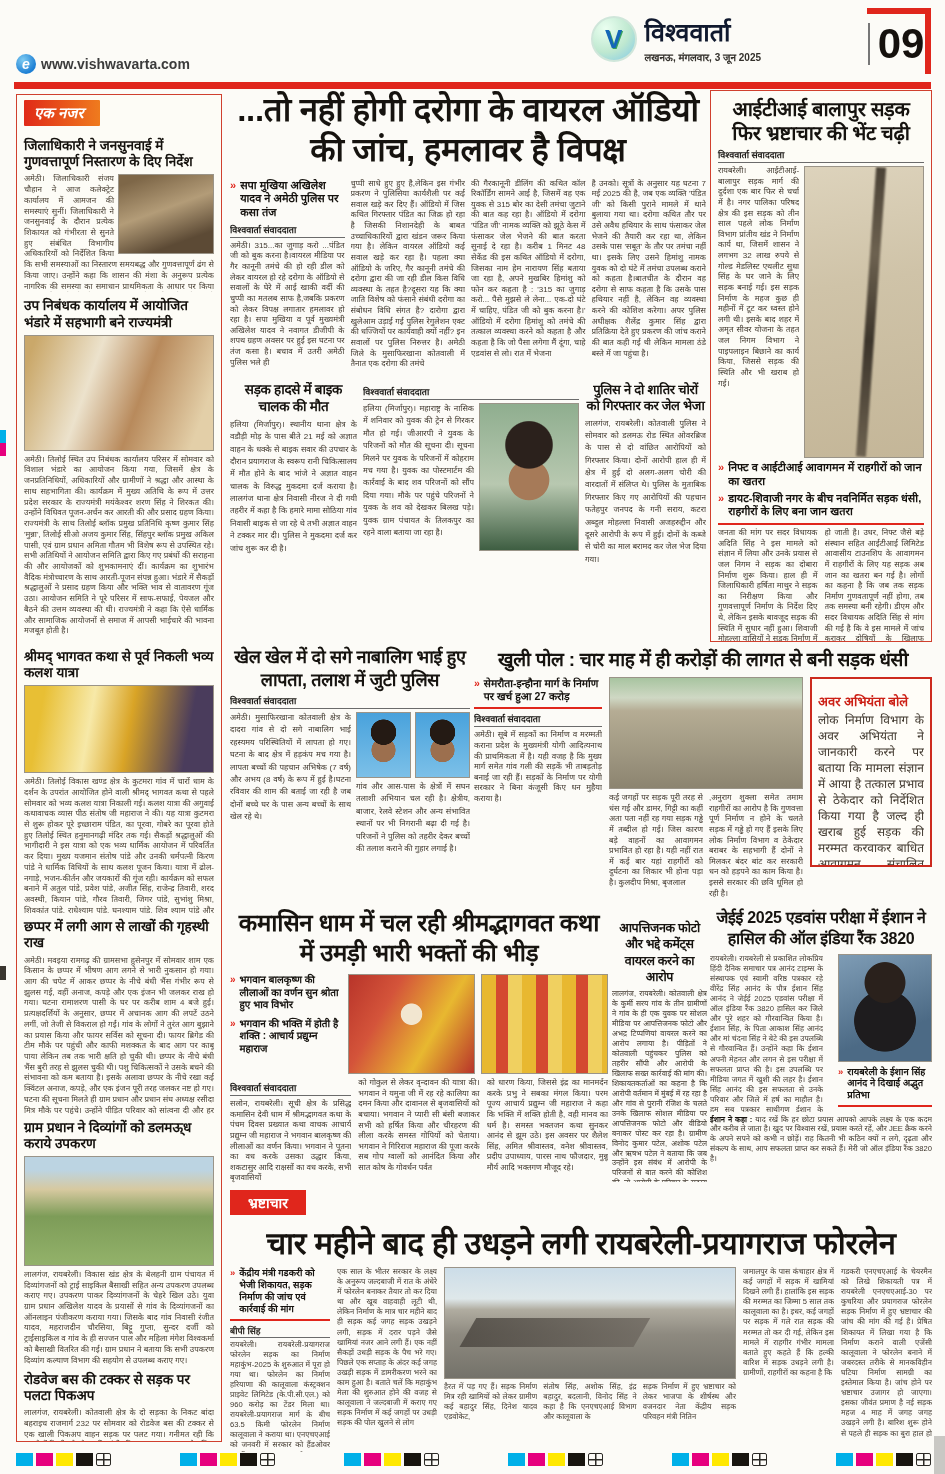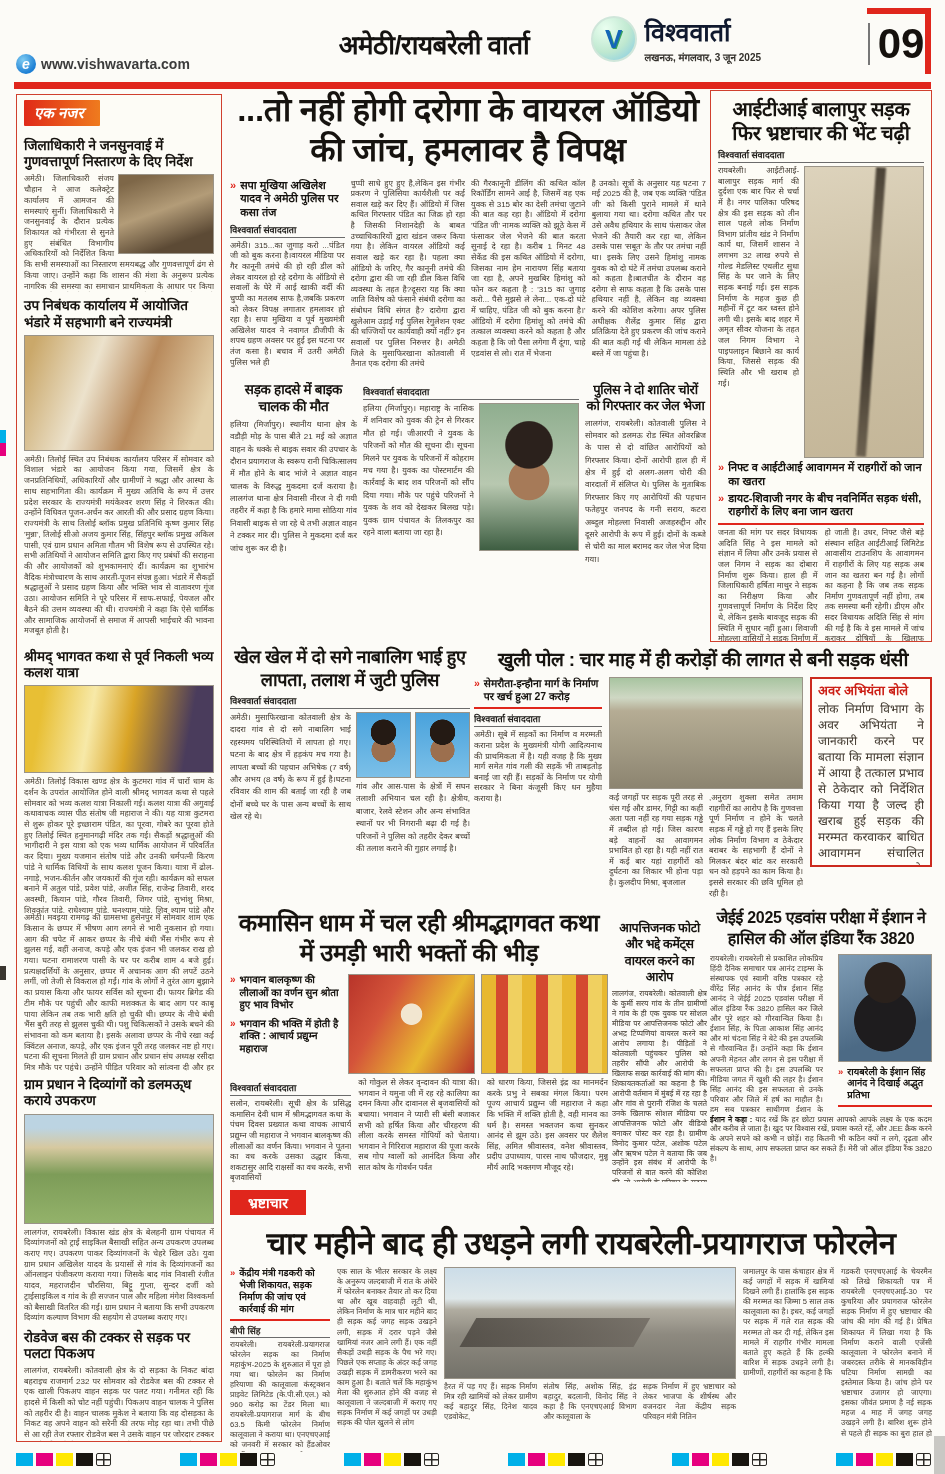--- a/index.html
+++ b/index.html
@@ -112,21 +112,21 @@
   .sunk { position:absolute; left:474px; top:646px; width:458px; height:258px; overflow:hidden; }
   .sunk-h { font-size:19px; white-space:nowrap; overflow:hidden; }
   .sunk-cols { display:flex; gap:7px; margin-top:5px; }
   .sunk-c1 { width:128px; flex:none; }
   .sunk-c1 .bullet { font-size:10.5px; }
   .sunk-c2 { width:194px; flex:none; }
   .ph-sunkroad { width:194px; height:112px; margin-bottom:4px;
        background:linear-gradient(180deg,#a8c4a0 0%,#cfd8c4 18%,#b5ac94 30%,#9e9680 70%,#8c8470 100%); }
   .sunk-mini { display:flex; gap:6px; }
   .sunk-mini .bd { flex:1; height:112px; }
-  .engbox { border:2px solid #cc2a1e; background:#fffdf8; padding:2px 6px; height:190px; overflow:hidden; }
+  .engbox { border:2px solid #cc2a1e; background:#fffdf8; padding:13px 6px; height:190px; overflow:hidden; }
   .engbox-t { color:#cc2016; font-weight:800; font-size:13px; margin-bottom:3px; }
 
   
   .katha { position:absolute; left:230px; top:908px; width:378px; height:276px; overflow:hidden; }
   .katha-h { font-size:24px; line-height:1.25; }
   .k-row1 { display:flex; gap:6px; margin-top:6px; }
   .k-bullets { width:112px; flex:none; }
   .k-bullets .bullet { font-size:10px; margin-bottom:6px; }
   .ph-katha1 { flex:1; height:100px;
        background:radial-gradient(circle at 50% 40%, #f2e6d0 12%, transparent 13%),
@@ -193,21 +193,20 @@
 </head>
 <body>
 
 <div class="page">
 
   <div class="hdr">
     <div class="site">
       <span class="ie-icon">e</span>
       <span>www.vishwavarta.com</span>
     </div>
-    <div class="section-title">अमेठी/रायबरेली वार्ता</div>
     <div class="logo">
       <span class="logo-circle">V</span>
       <span class="logo-txt">
         <span class="logo-name">विश्ववार्ता</span>
         <span class="logo-date">लखनऊ,  मंगलवार, 3 जून 2025</span>
       </span>
     </div>
     <div class="pagebox">
       <span class="pnum">09</span>
     </div>
@@ -231,20 +230,21 @@
       <div class="lb-b" style="height:188px;">अमेठी। तिलोई स्थित उप निबंधक कार्यालय परिसर में सोमवार को विशाल भंडारे का आयोजन किया गया, जिसमें क्षेत्र के जनप्रतिनिधियों, अधिकारियों और ग्रामीणों ने श्रद्धा और आस्था के साथ सहभागिता की। कार्यक्रम में मुख्य अतिथि के रूप में उत्तर प्रदेश सरकार के राज्यमंत्री मयंकेश्वर शरण सिंह ने शिरकत की। उन्होंने विधिवत पूजन-अर्चन कर आरती की और प्रसाद ग्रहण किया। राज्यमंत्री के साथ तिलोई ब्लॉक प्रमुख प्रतिनिधि कृष्ण कुमार सिंह 'मुन्ना', तिलोई सीओ अजय कुमार सिंह, सिंहपुर ब्लॉक प्रमुख अकिल पासी, एवं ग्राम प्रधान अमिता गौतम भी विशेष रूप से उपस्थित रहे। सभी अतिथियों ने आयोजन समिति द्वारा किए गए प्रबंधों की सराहना की और आयोजकों को शुभकामनाएं दीं। कार्यक्रम का शुभारंभ वैदिक मंत्रोच्चारण के साथ आरती-पूजन संपन्न हुआ। भंडारे में सैकड़ों श्रद्धालुओं ने प्रसाद ग्रहण किया और भक्ति भाव से वातावरण गूंज उठा। आयोजन समिति ने पूरे परिसर में साफ-सफाई, पेयजल और बैठने की उत्तम व्यवस्था की थी। राज्यमंत्री ने कहा कि ऐसे धार्मिक और सामाजिक आयोजनों से समाज में आपसी भाईचारे की भावना मजबूत होती है।</div>
     </div>
 
     <div>
       <div class="lb-h">श्रीमद् भागवत कथा से पूर्व निकली भव्य कलश यात्रा</div>
       <div class="ph ph-kalash"></div>
       <div class="lb-b" style="height:136px;">अमेठी। तिलोई विकास खण्ड क्षेत्र के कुटमरा गांव में चारों धाम के दर्शन के उपरांत आयोजित होने वाली श्रीमद् भागवत कथा से पहले सोमवार को भव्य कलश यात्रा निकाली गई। कलश यात्रा की अगुवाई कथावाचक व्यास पीठ संतोष जी महाराज ने की। यह यात्रा कुटमरा से शुरू होकर पूरे इच्छाराम पंडित, का पूरवा, गोबरे का पूरवा होते हुए तिलोई स्थित हनुमानगढ़ी मंदिर तक गई। सैकड़ों श्रद्धालुओं की भागीदारी ने इस यात्रा को एक भव्य धार्मिक आयोजन में परिवर्तित कर दिया। मुख्य यजमान संतोष पांडे और उनकी धर्मपत्नी किरण पांडे ने धार्मिक विधियों के साथ कलश पूजन किया। यात्रा में ढोल-नगाड़े, भजन-कीर्तन और जयकारों की गूंज रही। कार्यक्रम को सफल बनाने में अतुल पांडे, प्रवेश पांडे, अजीत सिंह, राजेन्द्र तिवारी, शरद अवस्थी, कियान पांडे, गौरव तिवारी, जिगर पांडे, सुभांशु मिश्रा, शिवकांत पांडे, राधेश्याम पांडे, घनश्याम पांडे, शिव श्याम पांडे और वासुदेव पांडे सहित अन्य ग्रामीणों ने अहम भूमिका निभाई।</div>
     </div>
 
     <div>
+      <div class="lb-h">छप्पर में लगी आग से लाखों की गृहस्थी राख</div>
       <div class="lb-b" style="height:158px;">अमेठी। मवइया रामगढ़ की ग्रामसभा हुसेनपुर में सोमवार शाम एक किसान के छप्पर में भीषण आग लगने से भारी नुकसान हो गया। आग की चपेट में आकर छप्पर के नीचे बंधी भैंस गंभीर रूप से झुलस गई, वहीं अनाज, कपड़े और एक इंजन भी जलकर राख हो गया। घटना रामाशरण पासी के घर पर करीब शाम 4 बजे हुई। प्रत्यक्षदर्शियों के अनुसार, छप्पर में अचानक आग की लपटें उठने लगीं, जो तेजी से विकराल हो गईं। गांव के लोगों ने तुरंत आग बुझाने का प्रयास किया और फायर सर्विस को सूचना दी। फायर ब्रिगेड की टीम मौके पर पहुंची और काफी मशक्कत के बाद आग पर काबू पाया लेकिन तब तक भारी क्षति हो चुकी थी। छप्पर के नीचे बंधी भैंस बुरी तरह से झुलस चुकी थी। पशु चिकित्सकों ने उसके बचने की संभावना को कम बताया है। इसके अलावा छप्पर के नीचे रखा कई क्विंटल अनाज, कपड़े, और एक इंजन पूरी तरह जलकर नष्ट हो गए। घटना की सूचना मिलते ही ग्राम प्रधान और प्रधान संघ अध्यक्ष रसीदा मित्र मौके पर पहुंचे। उन्होंने पीड़ित परिवार को सांत्वना दी और हर संभव सरकारी सहायता दिलाने का भरोसा दिलाया।</div>
     </div>
 
     <div>
       <div class="lb-h">ग्राम प्रधान ने दिव्यांगों को डलमऊ्ध कराये उपकरण</div>
       <div class="ph ph-tricycle"></div>
       <div class="lb-b" style="height:96px;">लालगंज, रायबरेली। विकास खंड क्षेत्र के बेलहनी ग्राम पंचायत में दिव्यांगजनों को ट्राई साइकिल बैसाखी सहित अन्य उपकरण उपलब्ध कराए गए। उपकरण पाकर दिव्यांगजनों के चेहरे खिल उठे। युवा ग्राम प्रधान अखिलेश यादव के प्रयासों से गांव के दिव्यांगजनों का ऑनलाइन पंजीकरण कराया गया। जिसके बाद गांव निवासी रंजीत यादव, महराजदीन चौरसिया, बिट्टू गुप्ता, सुन्दर दर्जी को ट्राईसाइकिल व गांव के ही सज्जन पाल और महिला मंगेश विश्वकर्मा को बैसाखी वितरित की गई। ग्राम प्रधान ने बताया कि सभी उपकरण दिव्यांग कल्याण विभाग की सहयोग से उपलब्ध कराए गए।</div>
     </div>
 
     <div>

